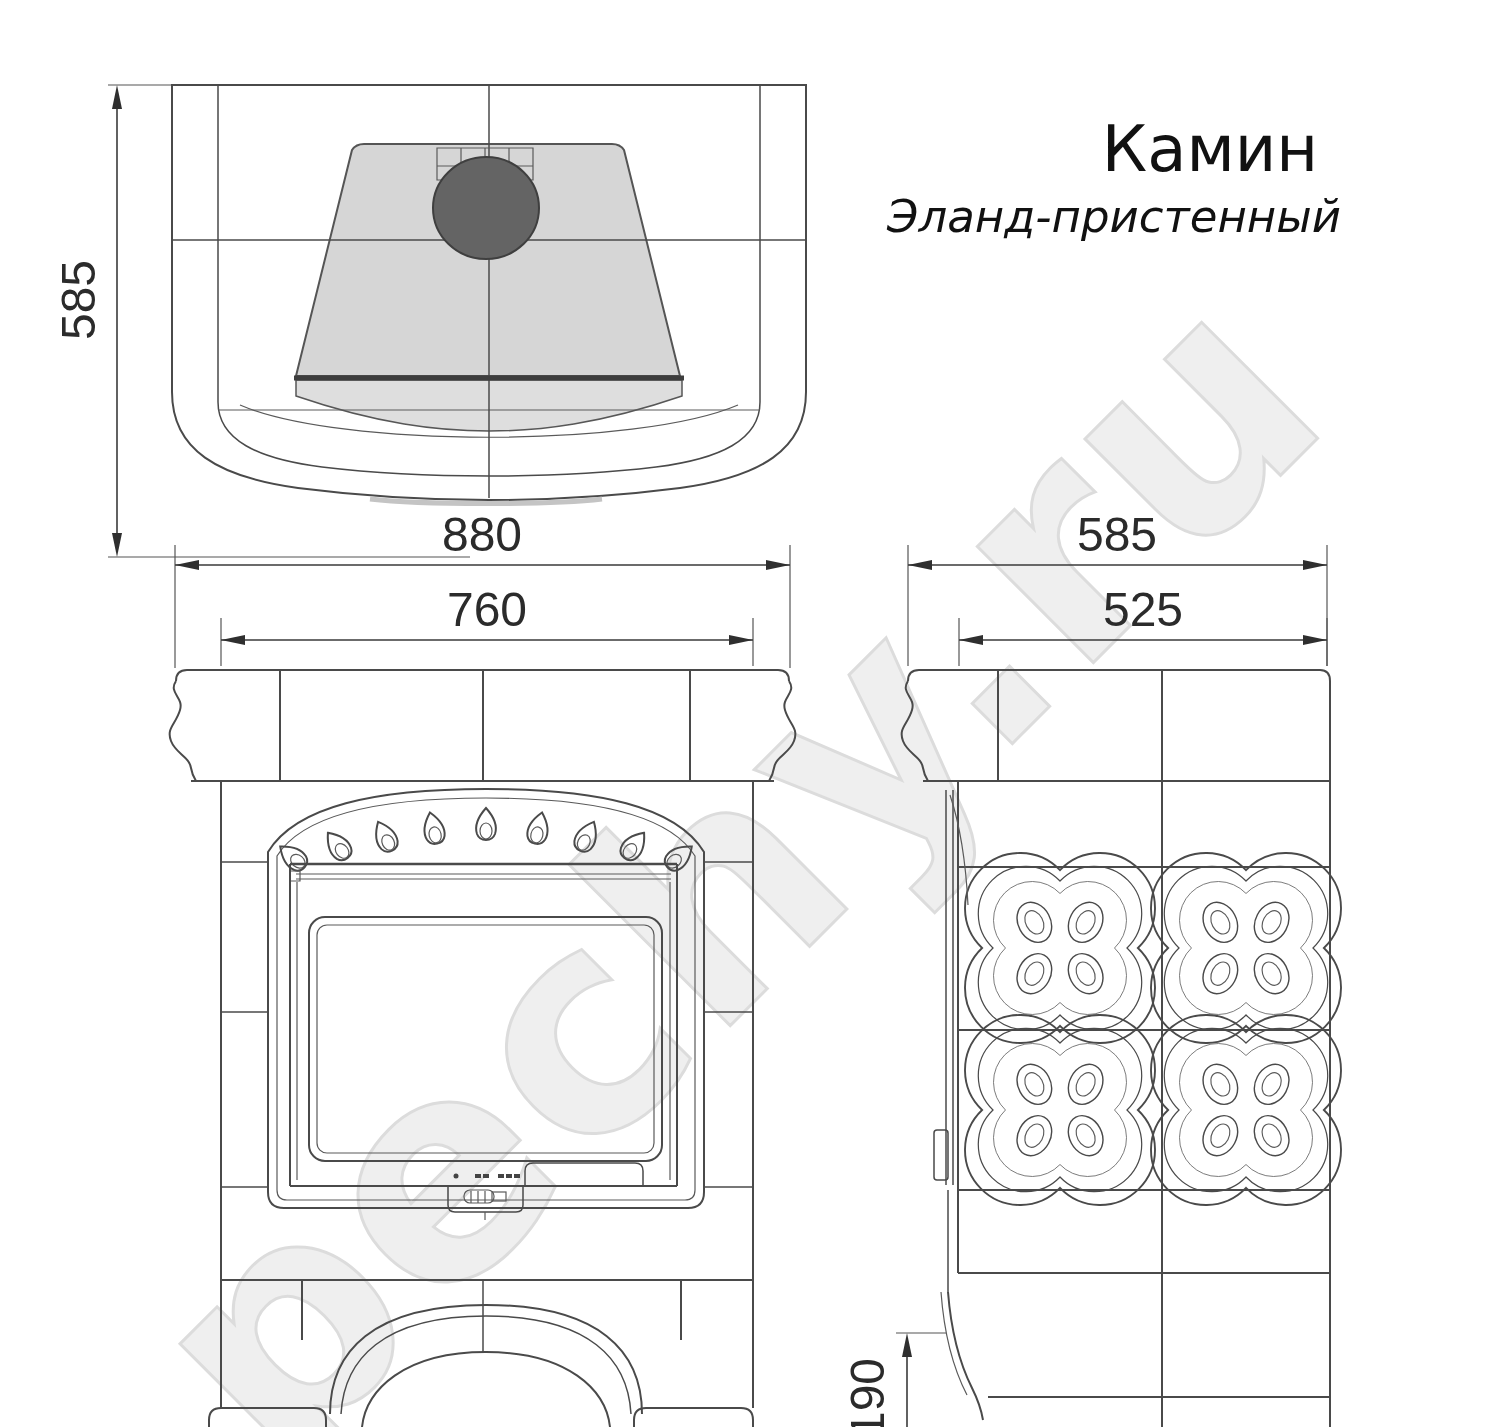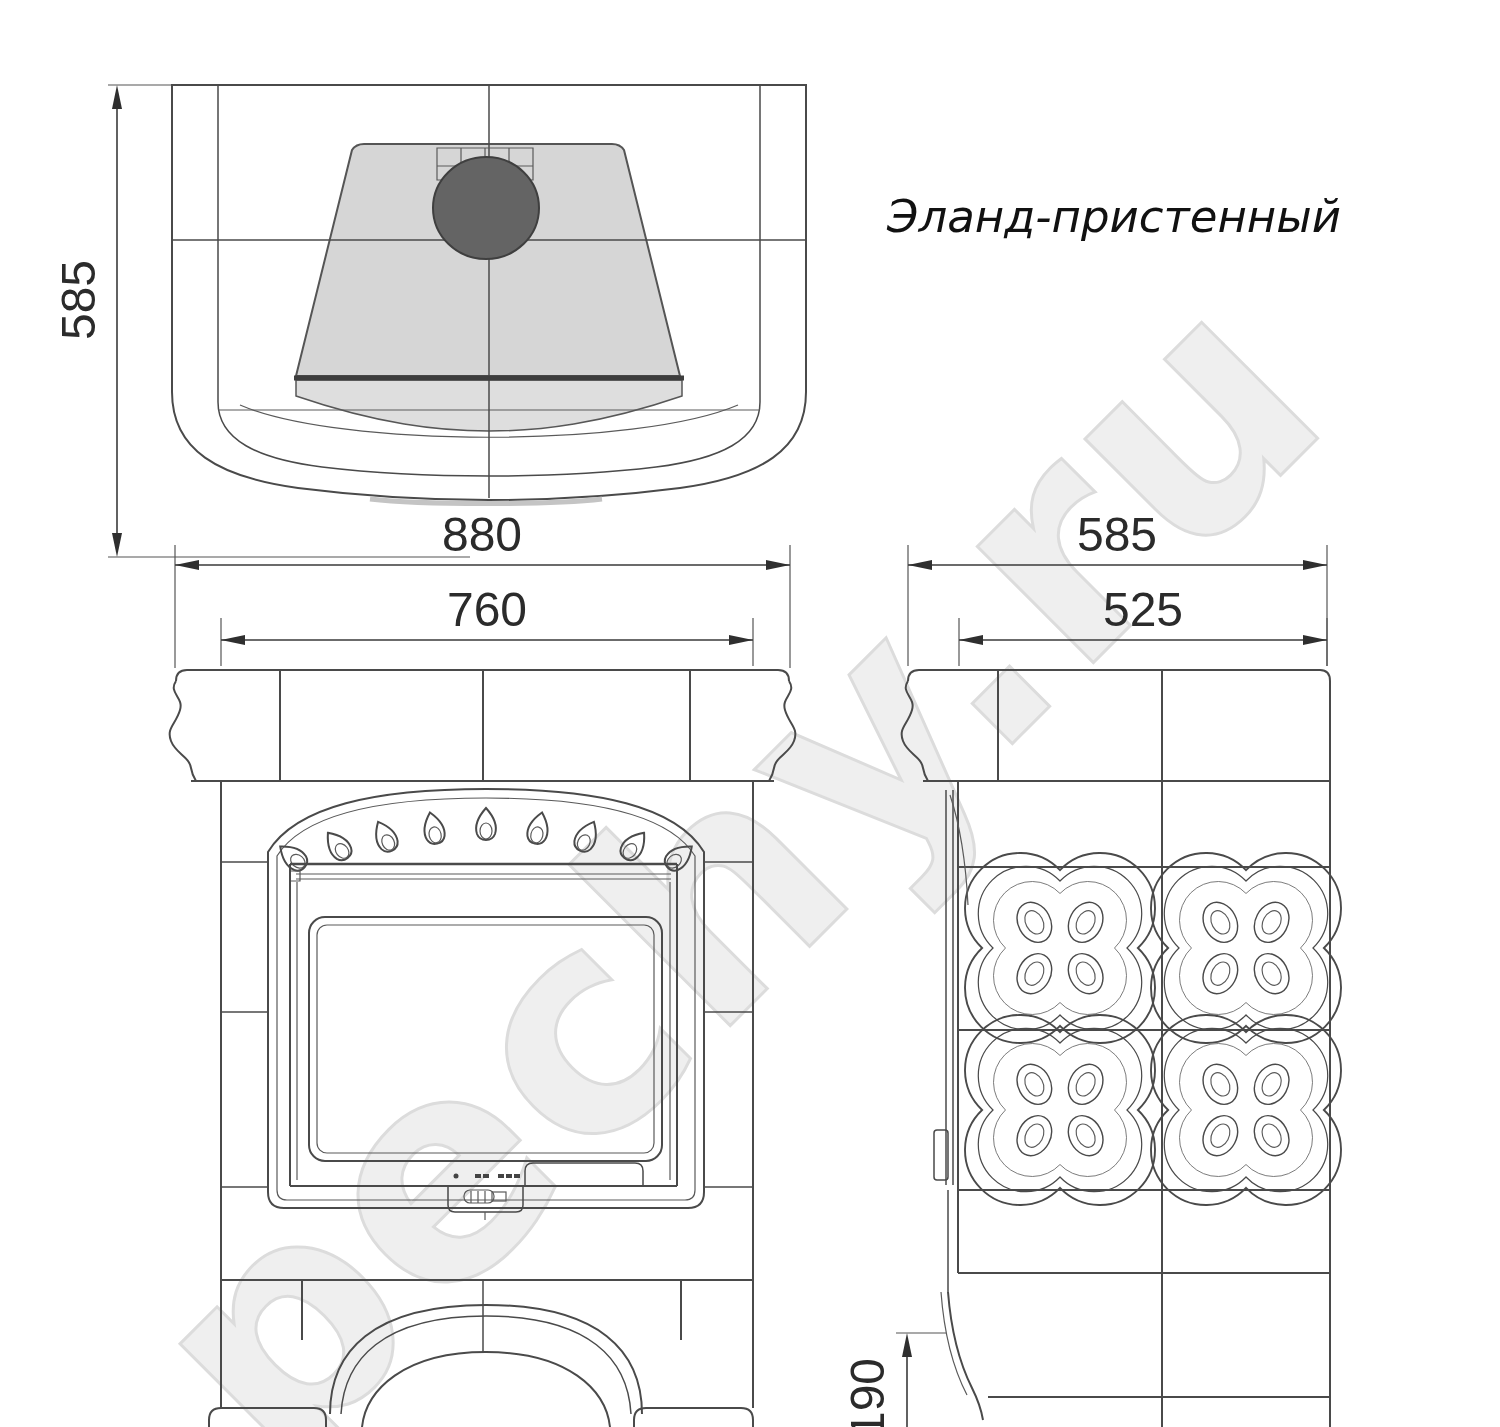--- a/index.html
+++ b/index.html
@@ -244,14 +244,15 @@
     </g>
 
     <g>
       <line class="ext" x1="896" y1="1333" x2="946" y2="1333"></line>
       <line class="dimline" x1="907" y1="1338" x2="907" y2="1427"></line>
       <polygon class="ah" points="907,1333 902,1357 912,1357"></polygon>
       <text class="dimtxt" transform="translate(884,1398) rotate(-90)" text-anchor="middle">190</text>
     </g>
   </svg>
 
+  <div class="title-block" id="title-line1">Камин</div>
   <div class="title-block" id="title-line2">Эланд-пристенный</div>
 </div>
 
 </body></html>

